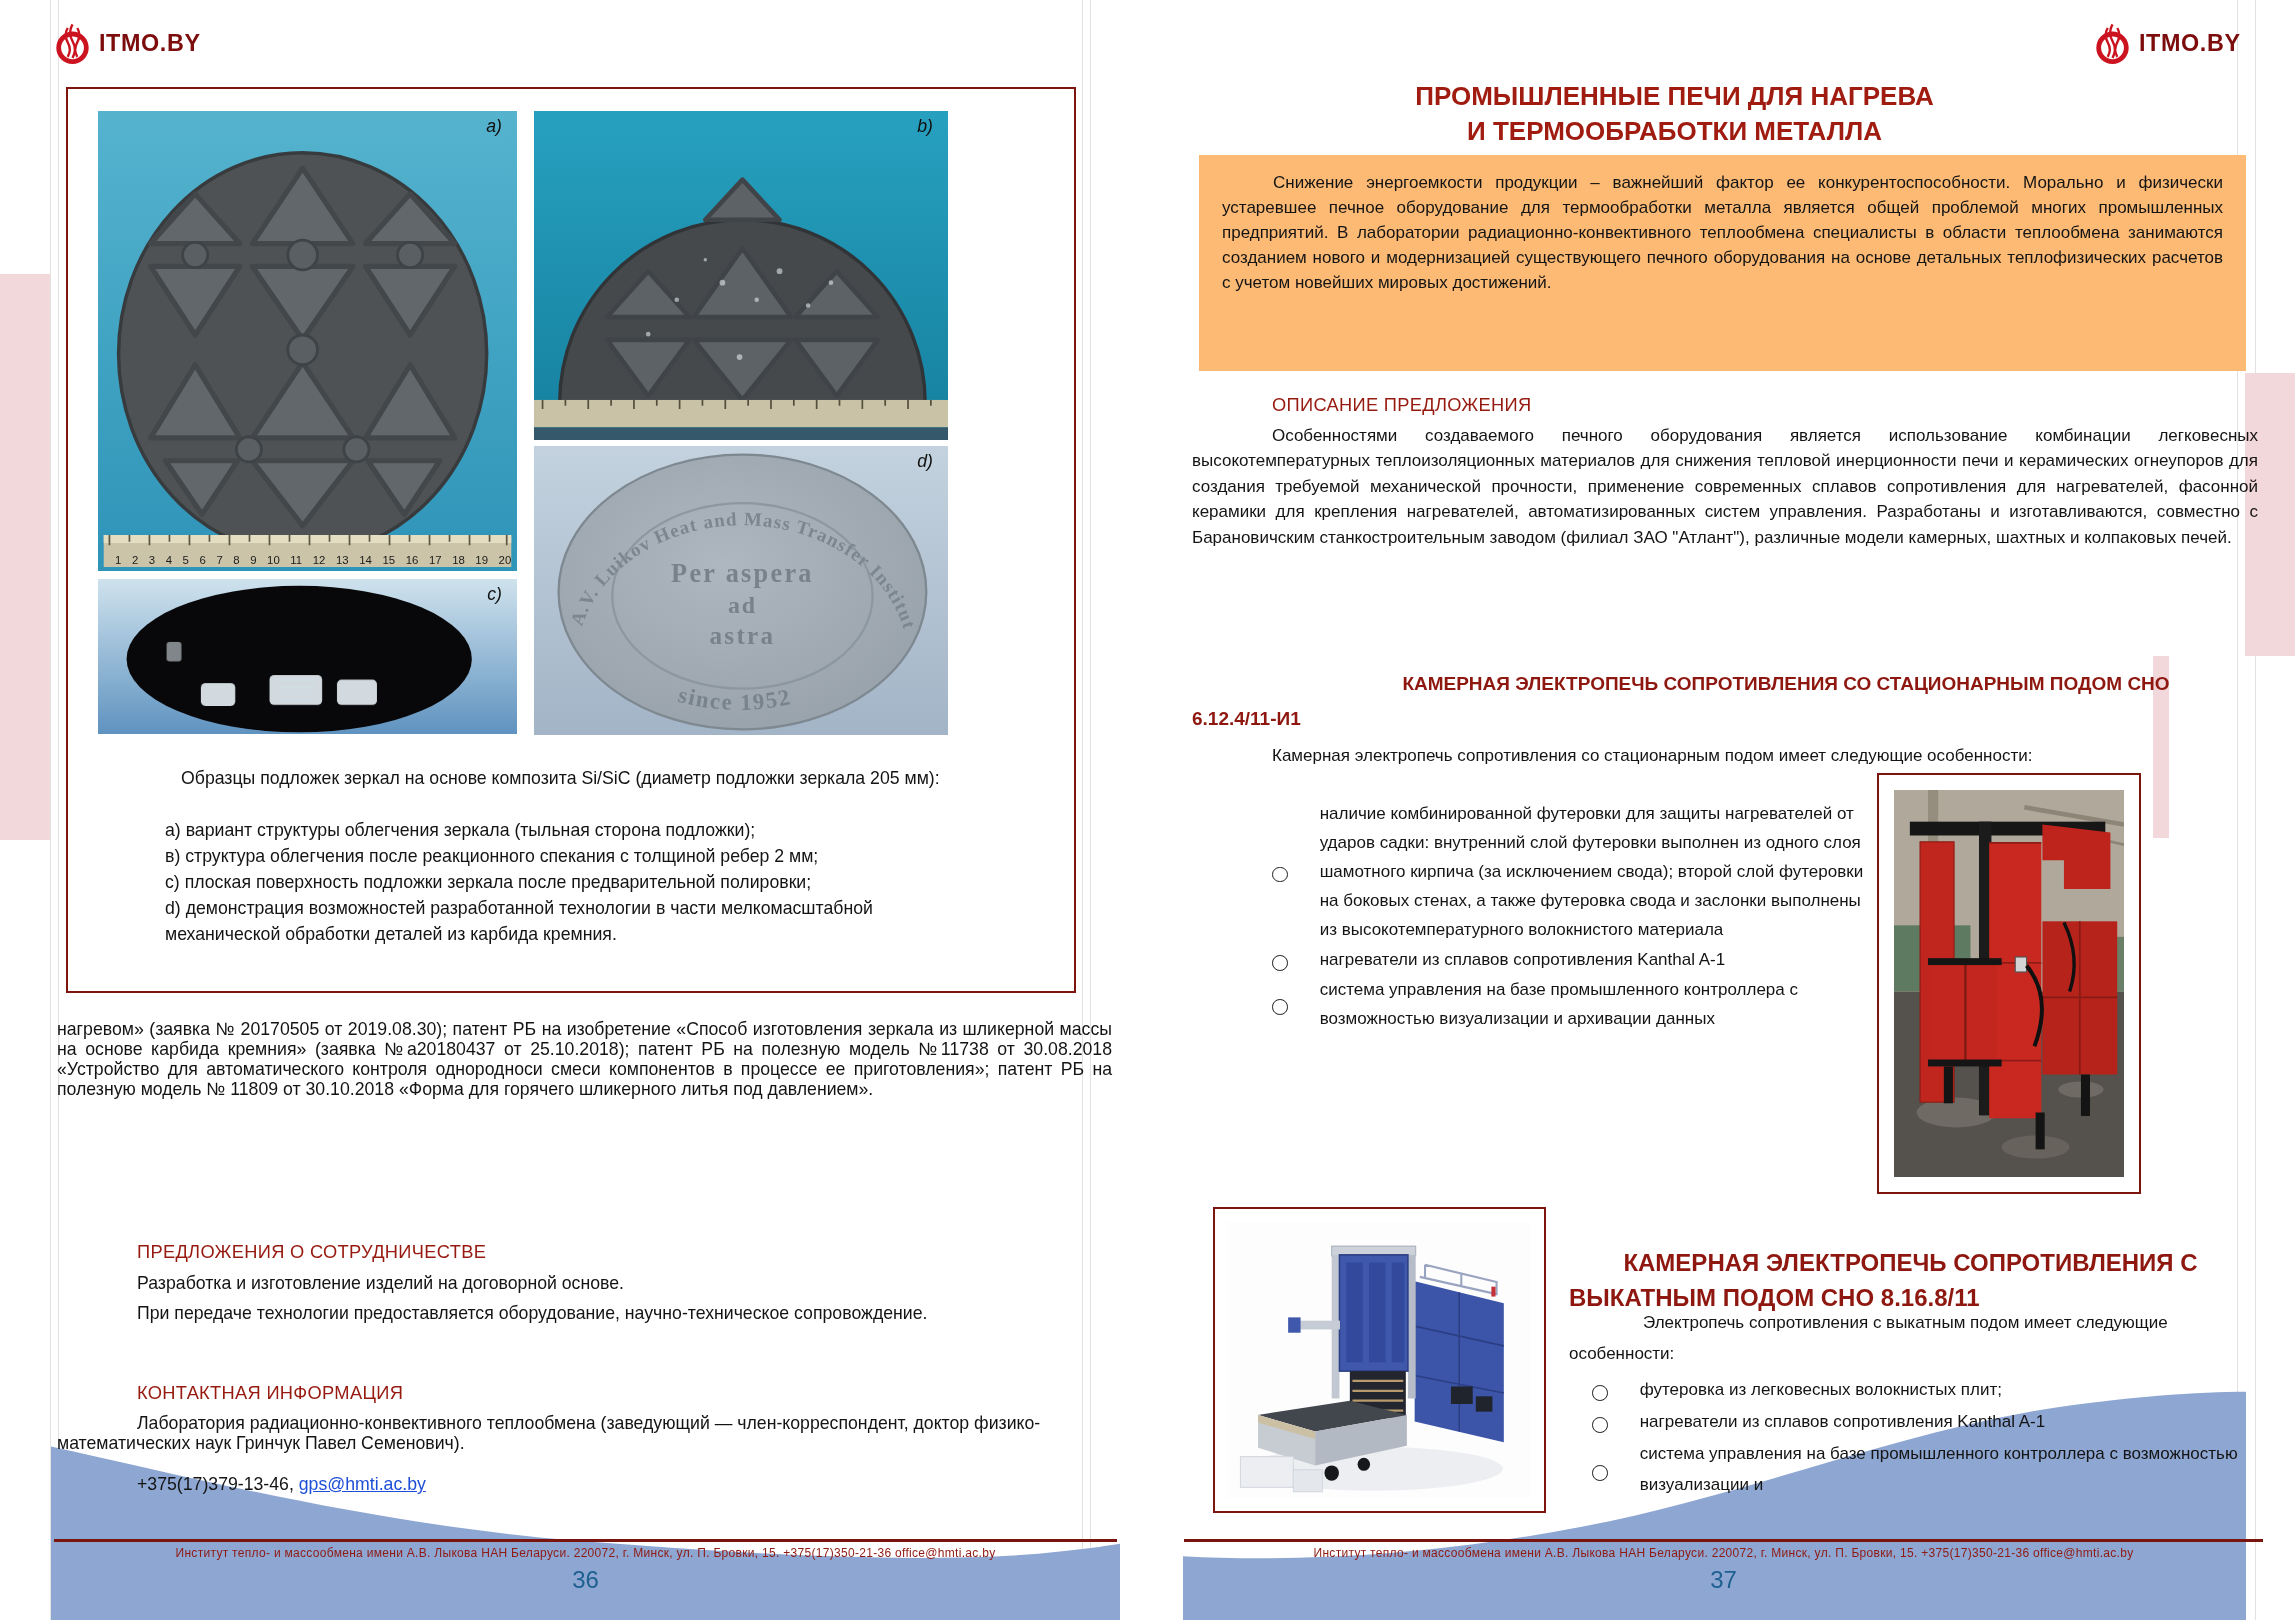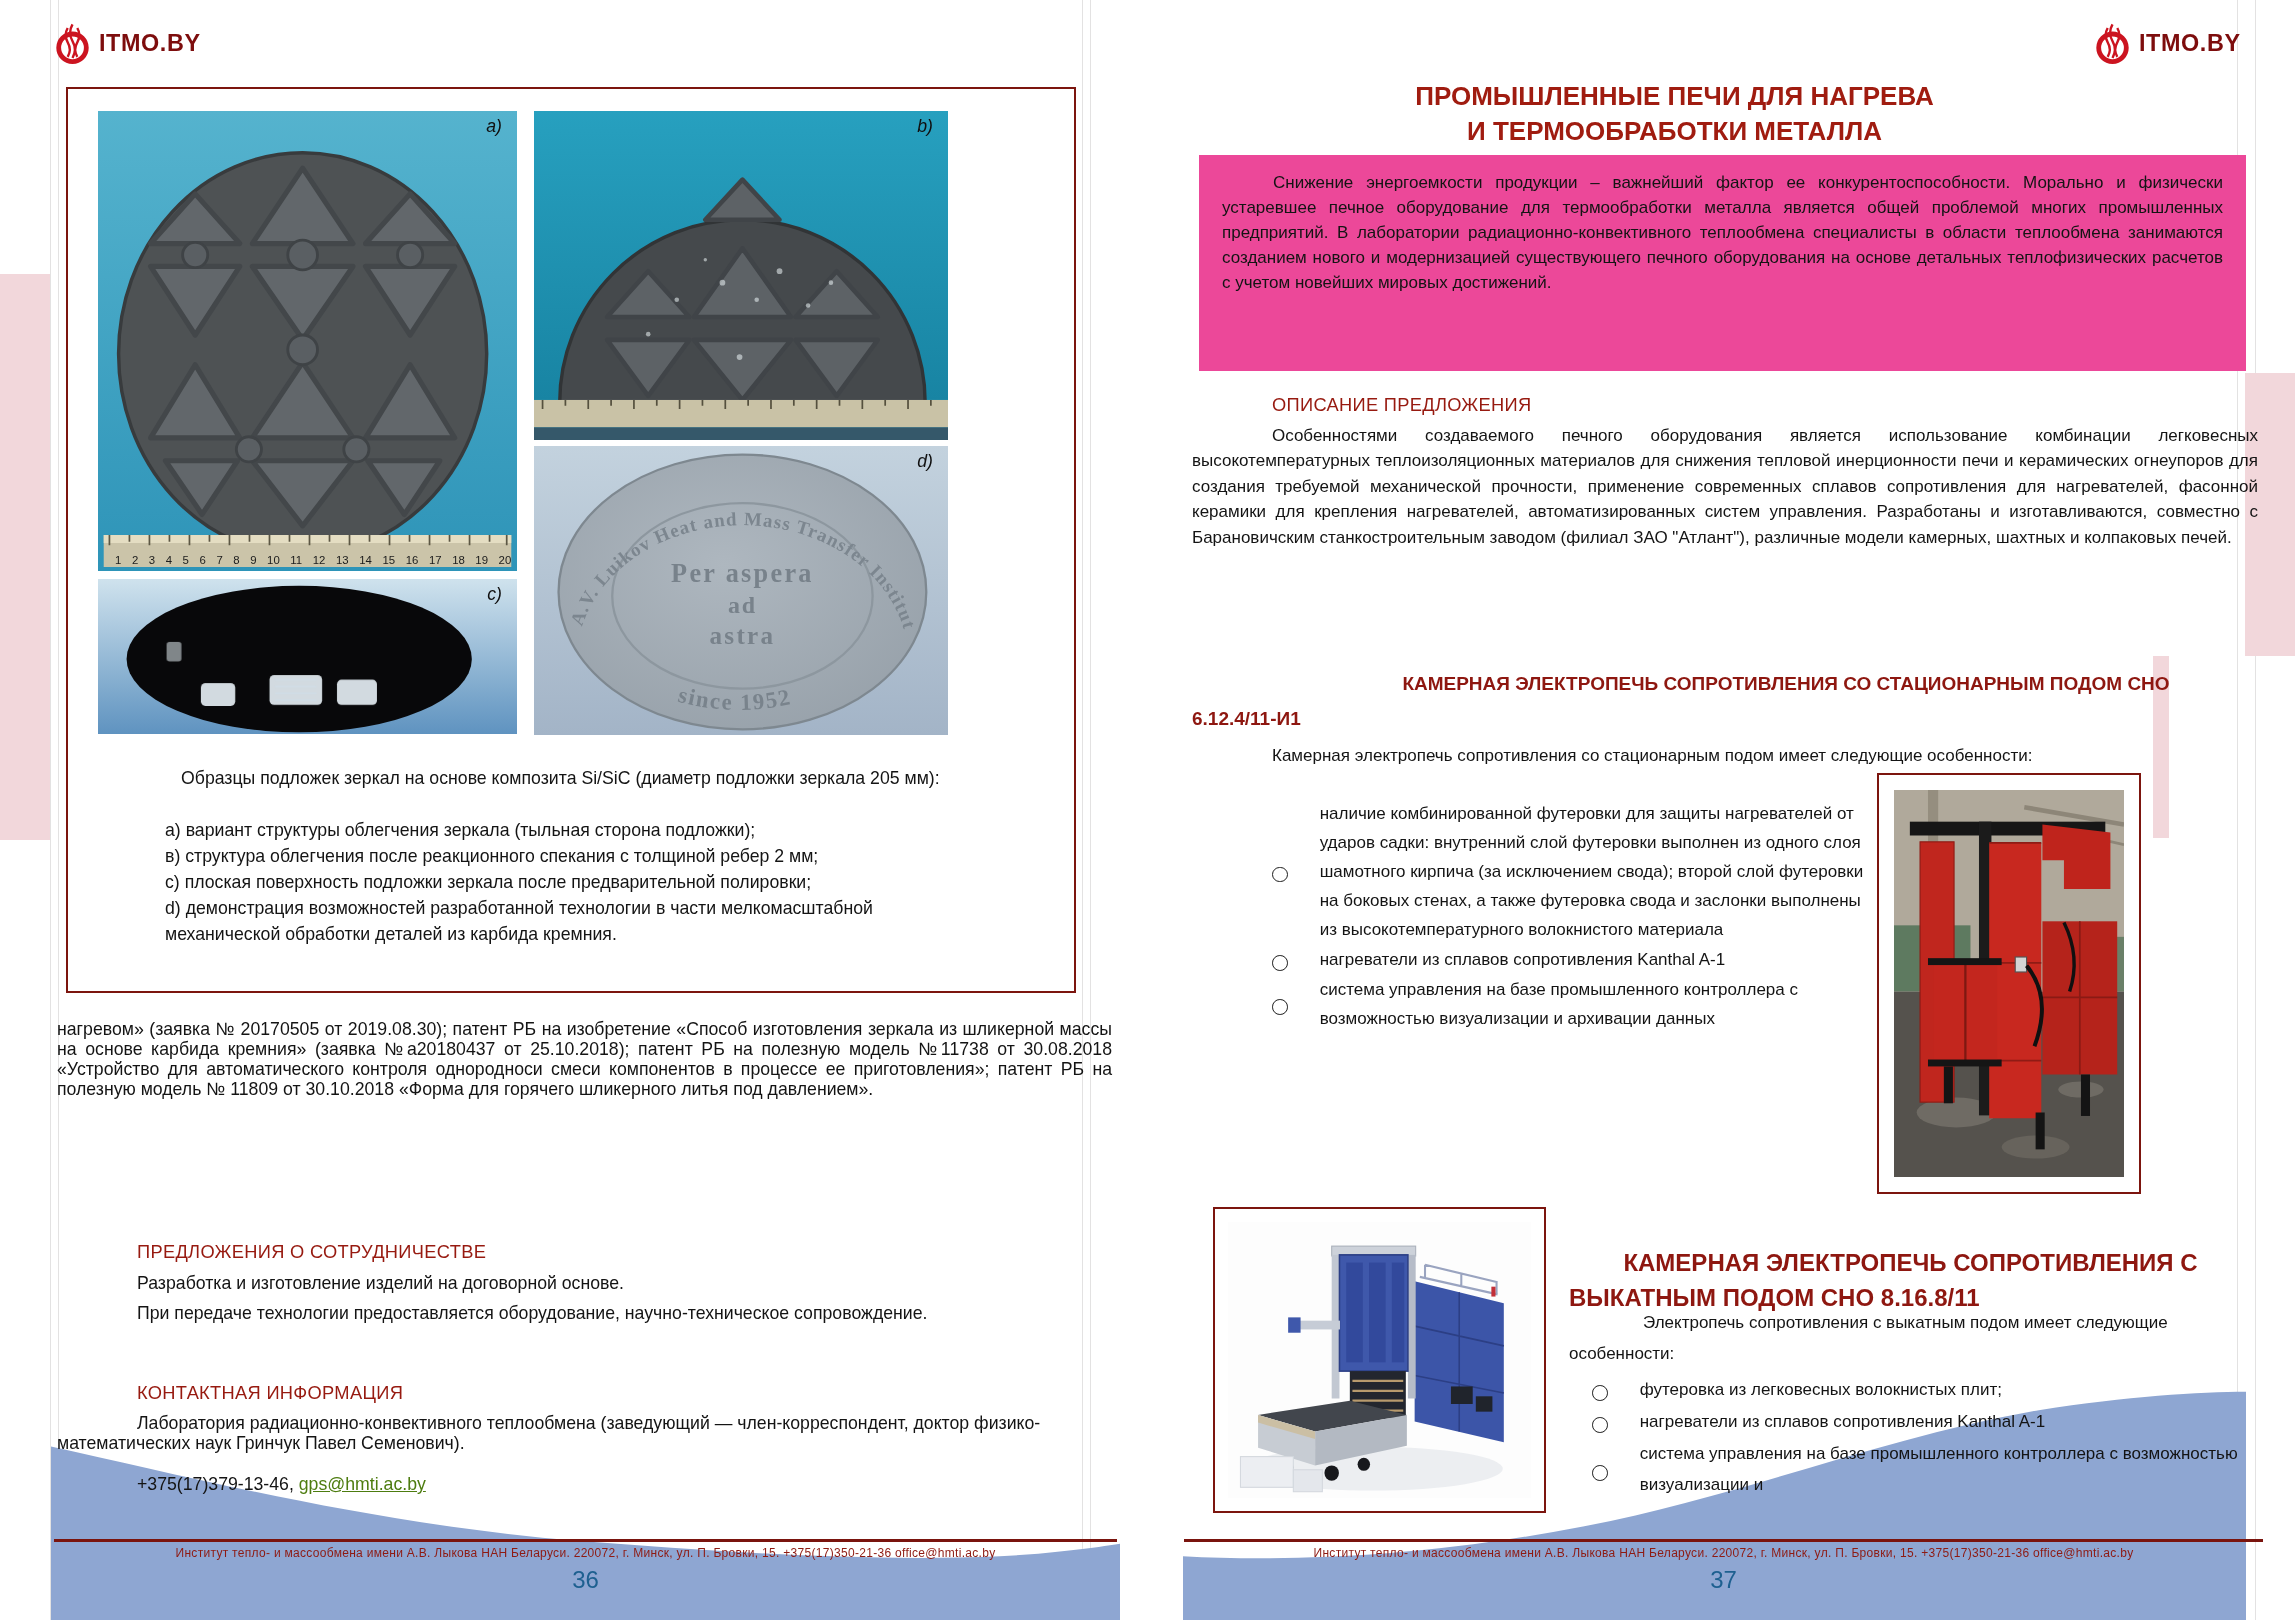--- a/index.html
+++ b/index.html
@@ -27,21 +27,21 @@
   .caption .cap-item{margin:0;}
   
   .bullet{display:flex;align-items:center;gap:32px;margin:0 0 1.1px 0;}
   .odot{flex:0 0 auto;width:13.7px;height:13.7px;margin-top:6.3px;border:1.7px solid #1d1d1d;border-radius:50%;background:transparent;}
   .btxt{display:block;}
   
   .wave{position:absolute;z-index:2;}
   .rule{position:absolute;height:2.9px;background:#7a140e;z-index:3;}
   .foot-inst{position:absolute;font-size:12px;color:#8e1a12;text-align:center;letter-spacing:0.3px;z-index:3;white-space:nowrap;}
   .foot-page{position:absolute;font-size:24px;color:#1e6090;text-align:center;z-index:3;}
-  .link{color:#4d7c0f;text-decoration:underline;}
+  .link{color:#1d4ed8;text-decoration:underline;}
   .serif{font-family:"Liberation Serif","DejaVu Serif",serif;}
 </style>
 </head>
 <body>
 
 <div class="spread">
 
   <div class="vline" style="left:50px;"></div>
   <div class="vline" style="left:58px;"></div>
   <div class="vline" style="left:1082px;"></div>
@@ -245,21 +245,21 @@
       <path d="M38,10 q7,12 0,24 q-7,12 0,24" fill="none" stroke="#cc1420" stroke-width="4"></path>
     </svg>
     <span class="word">ITMO.BY</span>
   </div>
 
   <div style="position:absolute;left:1200px;top:79px;width:949px;text-align:center;font-size:26px;font-weight:bold;color:#a01c10;line-height:35px;z-index:3;">
     <div>ПРОМЫШЛЕННЫЕ ПЕЧИ ДЛЯ НАГРЕВА</div>
     <div>И ТЕРМООБРАБОТКИ МЕТАЛЛА</div>
   </div>
 
-  <div style="position:absolute;left:1199px;top:155px;width:1047px;height:216px;background:#ec4899;z-index:2;">
+  <div style="position:absolute;left:1199px;top:155px;width:1047px;height:216px;background:#fdba74;z-index:2;">
     <p style="margin:15px 23px;font-size:17px;line-height:25px;text-align:justify;text-indent:51px;">Снижение энергоемкости продукции – важнейший фактор ее конкурентоспособности. Морально и физически устаревшее печное оборудование для термообработки металла является общей проблемой многих промышленных предприятий. В лаборатории радиационно-конвективного теплообмена специалисты в области теплообмена занимаются созданием нового и модернизацией существующего печного оборудования на основе детальных теплофизических расчетов с учетом новейших мировых достижений.</p>
   </div>
 
   <div class="red-h" style="left:1272px;top:394px;">ОПИСАНИЕ ПРЕДЛОЖЕНИЯ</div>
   <div class="body-txt" style="left:1192px;top:423px;width:1066px;font-size:17px;line-height:25.4px;text-indent:80px;">Особенностями создаваемого печного оборудования является использование комбинации легковесных высокотемпературных теплоизоляционных материалов для снижения тепловой инерционности печи и керамических огнеупоров для создания требуемой механической прочности, применение современных сплавов сопротивления для нагревателей, фасонной керамики для крепления нагревателей, автоматизированных систем управления. Разработаны и изготавливаются, совместно с Барановичским станкостроительным заводом (филиал ЗАО "Атлант"), различные модели камерных, шахтных и колпаковых печей.</div>
 
   <div style="position:absolute;left:1253px;top:673px;width:1066px;text-align:center;font-size:19px;font-weight:bold;color:#8e1710;z-index:3;">КАМЕРНАЯ ЭЛЕКТРОПЕЧЬ СОПРОТИВЛЕНИЯ СО СТАЦИОНАРНЫМ ПОДОМ СНО</div>
   <div style="position:absolute;left:1192px;top:708px;font-size:19px;font-weight:bold;color:#8e1710;z-index:3;">6.12.4/11-И1</div>
   <div class="body-txt" style="left:1192px;top:741px;width:1066px;font-size:17px;line-height:29px;text-indent:80px;text-align:left;">Камерная электропечь сопротивления со стационарным подом имеет следующие особенности:</div>
 

